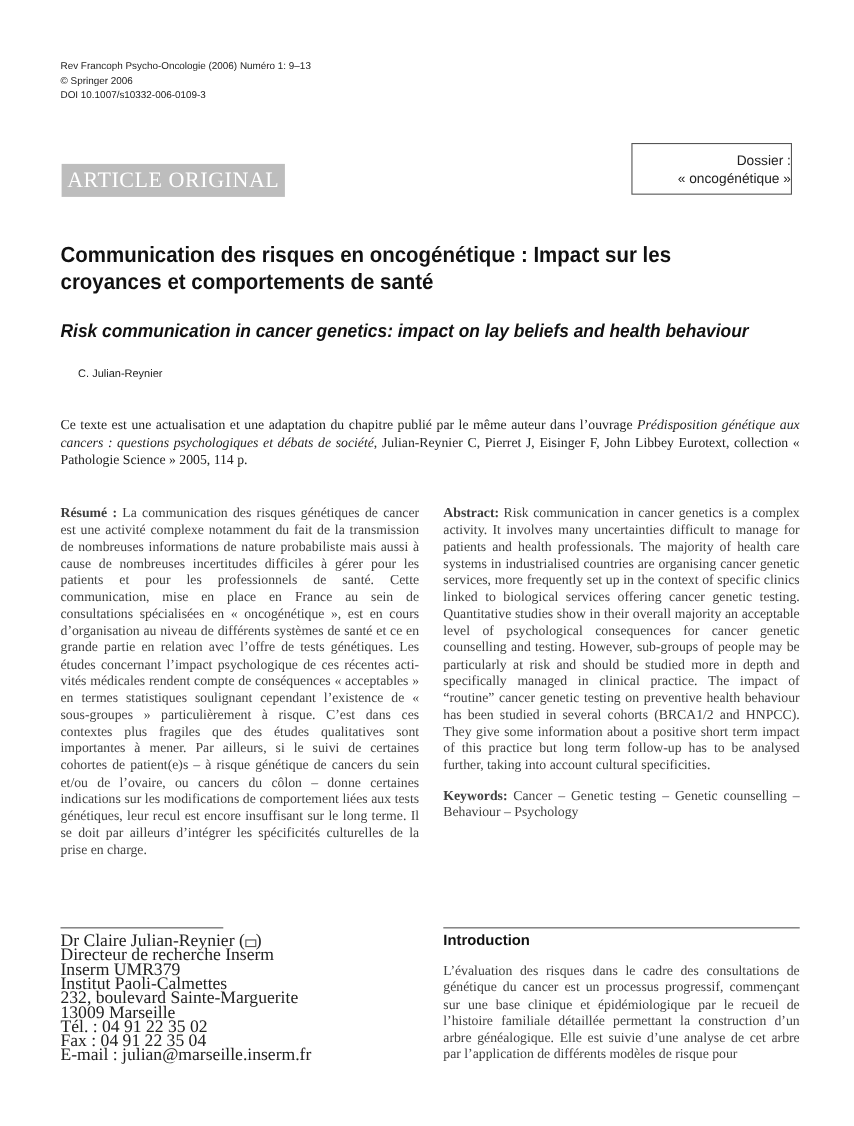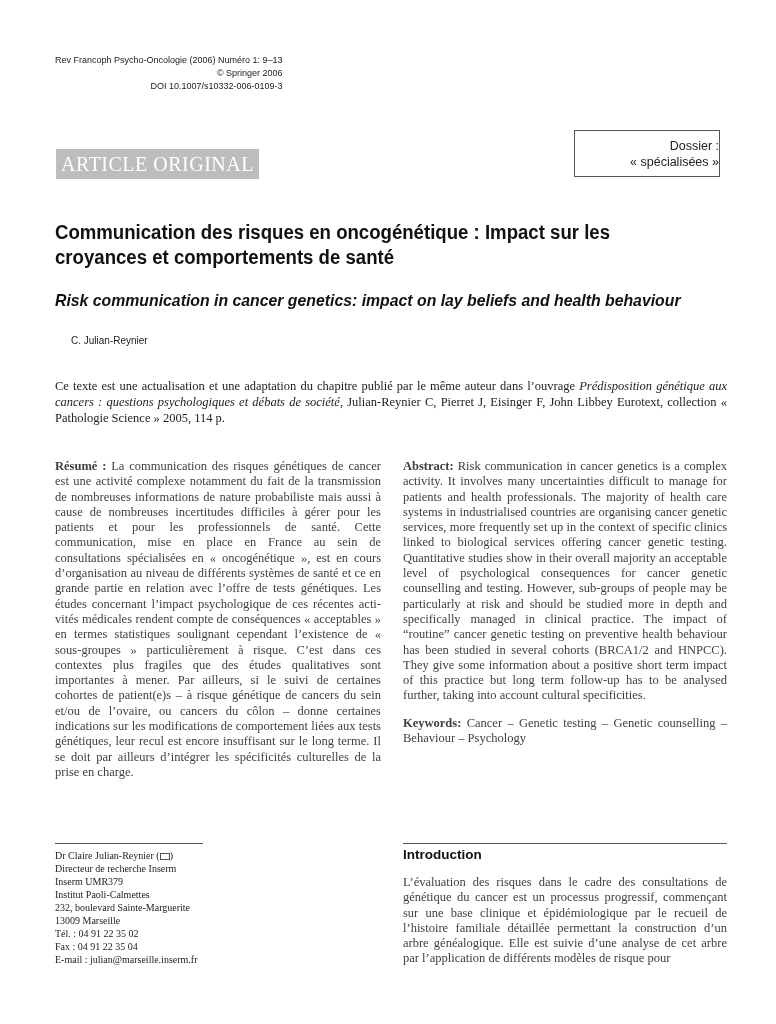--- a/index.html
+++ b/index.html
@@ -1,19 +1,19 @@
 <!DOCTYPE html>
 <html><head>
 <meta charset="utf-8">
 <style>
   html, body { margin: 0; padding: 0; background: #ffffff; }
   body { width: 776px; height: 1024px; position: relative; overflow: hidden; color: #1a1a1a; }
   .abs { position: absolute; }
 
-  .meta { left: 55px; top: 54px; font-size: 9px; line-height: 13px; color: #222; font-family: "Liberation Sans", sans-serif; text-align: right; }
+  .meta { left: 55px; top: 54px; font-size: 9px; line-height: 13px; color: #222; font-family: "Liberation Sans", sans-serif; }
   .meta div { white-space: nowrap; }
 
   .badge { left: 56px; top: 149px; width: 203px; height: 30px; background: #bdbdbd; color: #ffffff;
            font-family: "Liberation Serif", serif; font-size: 20px; letter-spacing: 0.5px;
            display: flex; align-items: center; justify-content: center; }
 
   .dossier { left: 574px; top: 130px; width: 146px; height: 47px; border: 1px solid #555; box-sizing: border-box;
              font-family: "Liberation Sans", sans-serif; font-size: 12.5px; line-height: 16px; text-align: center;
              display: flex; flex-direction: column; justify-content: center; color: #222; align-items: flex-end; }
 
@@ -27,42 +27,42 @@
           text-align: justify; color: #222; }
   .note i { font-style: italic; }
 
   .col { font-family: "Liberation Serif", serif; font-size: 12.5px; line-height: 15.3px; text-align: justify; color: #404040; hyphens: manual; }
   .col b { font-weight: bold; }
   .left-col { left: 55px; top: 459px; width: 326px; }
   .right-col { left: 403px; top: 459px; width: 324px; }
   .para { margin: 0 0 12px 0; }
 
   .footnote-rule { left: 55px; top: 843px; width: 148px; height: 1px; background: #555; }
-  .footnote { left: 55px; top: 849px; font-family: "Liberation Serif", serif; font-size: 10px; line-height: 13px; color: #222; }
+  .footnote { left: 55px; top: 849px; font-family: "Liberation Serif", serif; font-size: 16px; line-height: 13px; color: #222; }
   .footnote div { white-space: nowrap; }
 
   .intro-rule { left: 403px; top: 843px; width: 324px; height: 1px; background: #555; }
   .intro-head { left: 403px; top: 847px; font-family: "Liberation Sans", sans-serif; font-weight: bold; font-size: 13.5px; color: #111; }
   .intro-body { left: 403px; top: 875px; width: 324px; }
   .env { display: inline-block; width: 10px; height: 7px; border: 1px solid #555; position: relative; vertical-align: -1px; box-sizing: border-box; }
 </style>
 </head>
 <body>
 
 <div class="abs meta">
   <div>Rev Francoph Psycho-Oncologie (2006) Numéro 1: 9–13</div>
   <div>© Springer 2006</div>
   <div>DOI 10.1007/s10332-006-0109-3</div>
 </div>
 
 <div class="abs badge">ARTICLE ORIGINAL</div>
 
 <div class="abs dossier">
   <div>Dossier :</div>
-  <div>« spécialisées »</div>
+  <div>« oncogénétique »</div>
 </div>
 
 <div class="abs title-fr">Communication des risques en oncogénétique : Impact sur les croyances et comportements de santé</div>
 <div class="abs title-en">Risk communication in cancer genetics: impact on lay beliefs and health behaviour</div>
 <div class="abs author">C. Julian-Reynier</div>
 
 <div class="abs note"><span>Ce texte est une actualisation et une adaptation du chapitre publié par le même auteur dans l’ouvrage </span><i>Prédisposition génétique aux cancers : questions psychologiques et débats de société</i><span>, Julian-Reynier C, Pierret J, Eisinger F, John Libbey Eurotext, collection « Pathologie Science » 2005, 114 p.</span></div>
 
 <div class="abs col left-col">
   <p class="para"><b>Résumé :</b><span> La communication des risques génétiques de cancer est une activité complexe notamment du fait de la transmission de nombreuses informations de nature probabiliste mais aussi à cause de nombreuses incertitudes difficiles à gérer pour les patients et pour les profession­nels de santé. Cette communication, mise en place en France au sein de consultations spécialisées en « oncogé­nétique », est en cours d’organisation au niveau de différents systèmes de santé et ce en grande partie en relation avec l’offre de tests génétiques. Les études concernant l’impact psychologique de ces récentes acti­vités médicales rendent compte de conséquences « accep­tables » en termes statistiques soulignant cependant l’existence de « sous-groupes » particulièrement à risque. C’est dans ces contextes plus fragiles que des études qualitatives sont importantes à mener. Par ailleurs, si le suivi de certaines cohortes de patient(e)s – à risque génétique de cancers du sein et/ou de l’ovaire, ou cancers du côlon – donne certaines indications sur les modifica­tions de comportement liées aux tests génétiques, leur recul est encore insuffisant sur le long terme. Il se doit par ailleurs d’intégrer les spécificités culturelles de la prise en charge.</span></p>

